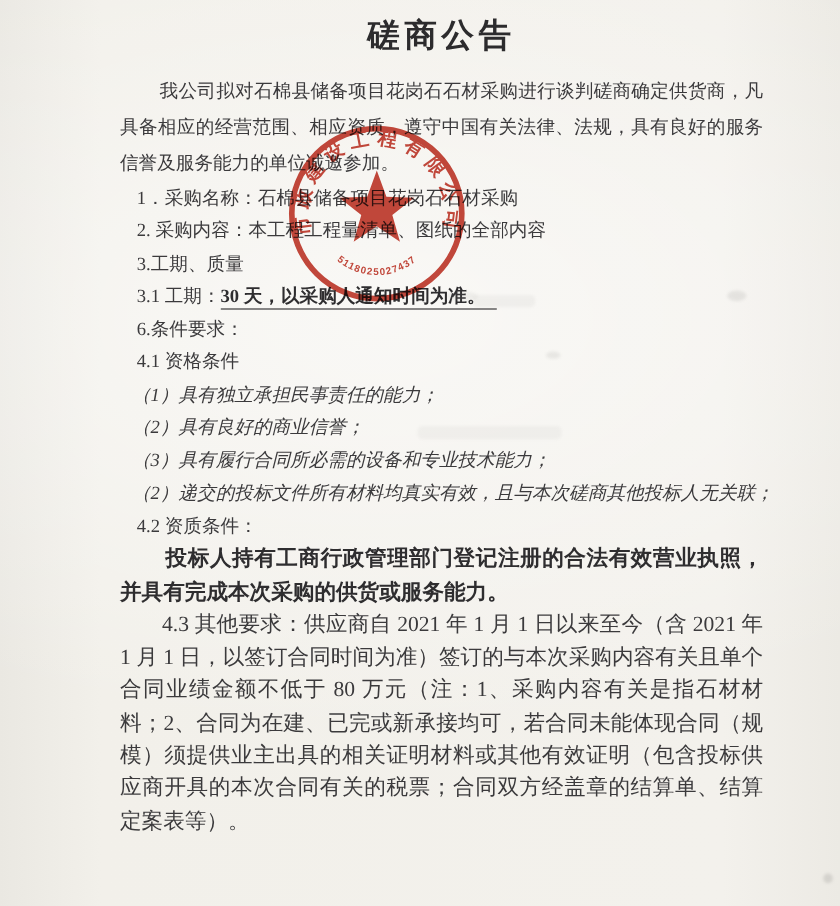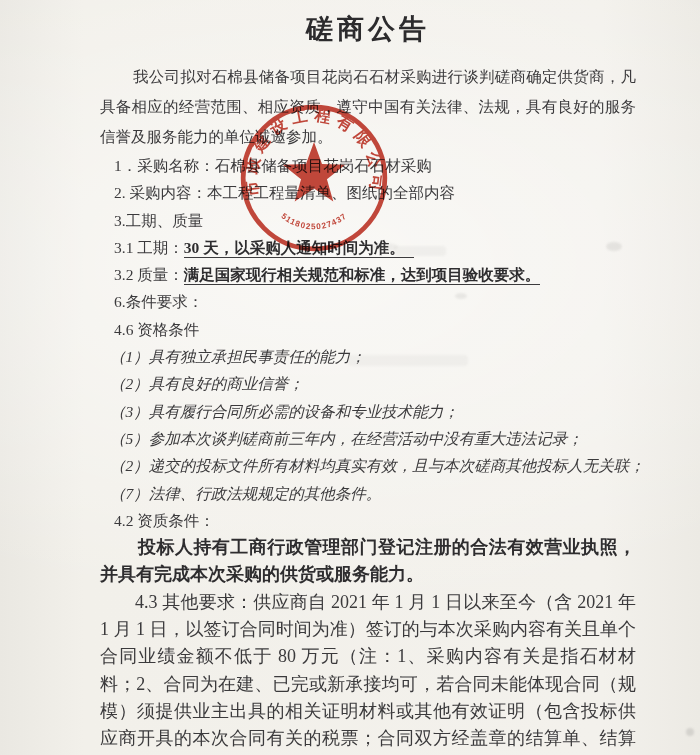--- a/index.html
+++ b/index.html
@@ -67,31 +67,28 @@
     <h1 class="doc-title">磋商公告</h1>
 
     <p class="intro">我公司拟对石棉县储备项目花岗石石材采购进行谈判磋商确定供货商，凡具备相应的经营范围、相应资质，遵守中国有关法律、法规，具有良好的服务信誉及服务能力的单位诚邀参加。</p>
 
     <div class="body-lines">
       <div class="line ind1">1．采购名称：石棉县储备项目花岗石石材采购</div>
       <div class="line ind1">2. 采购内容：本工程工程量清单、图纸的全部内容</div>
       <div class="line ind1">3.工期、质量</div>
 
       <div class="line ind1"><span>3.1 工期：</span><span class="u tail">30 天，以采购人通知时间为准。</span></div>
-      <div class="line ind1"><span>3.2 质量：</span><span class="u">满足国家现行相关规范和标准，达到项目验收要求。</span></div>
 
       <div class="line ind1">6.条件要求：</div>
-      <div class="line ind1">4.6 资格条件</div>
+      <div class="line ind1">4.1 资格条件</div>
 
       <div class="line ind2">（1）具有独立承担民事责任的能力；</div>
       <div class="line ind2">（2）具有良好的商业信誉；</div>
       <div class="line ind2">（3）具有履行合同所必需的设备和专业技术能力；</div>
-      <div class="line ind2">（5）参加本次谈判磋商前三年内，在经营活动中没有重大违法记录；</div>
       <div class="line ind2">（2）递交的投标文件所有材料均真实有效，且与本次磋商其他投标人无关联；</div>
-      <div class="line ind2">（7）法律、行政法规规定的其他条件。</div>
 
       <div class="line ind1">4.2 资质条件：</div>
       <p class="para q">投标人持有工商行政管理部门登记注册的合法有效营业执照，并具有完成本次采购的供货或服务能力。</p>
       <p class="para other">4.3 其他要求：供应商自 2021 年 1 月 1 日以来至今（含 2021 年 1 月 1 日，以签订合同时间为准）签订的与本次采购内容有关且单个合同业绩金额不低于 80 万元（注：1、采购内容有关是指石材材料；2、合同为在建、已完或新承接均可，若合同未能体现合同（规模）须提供业主出具的相关证明材料或其他有效证明（包含投标供应商开具的本次合同有关的税票；合同双方经盖章的结算单、结算定案表等）。</p>
     </div>
   </div>
 
   <svg class="seal" viewBox="0 0 150 150" aria-hidden="true">
     <circle class="ring" cx="75" cy="75" r="69"></circle>
     <polygon class="star" points="75,40 82.8,61.3 105.4,62.1 87.6,76.1 93.8,97.9 75,85.2 56.2,97.9 62.4,76.1 44.6,62.1 67.2,61.3"></polygon>

